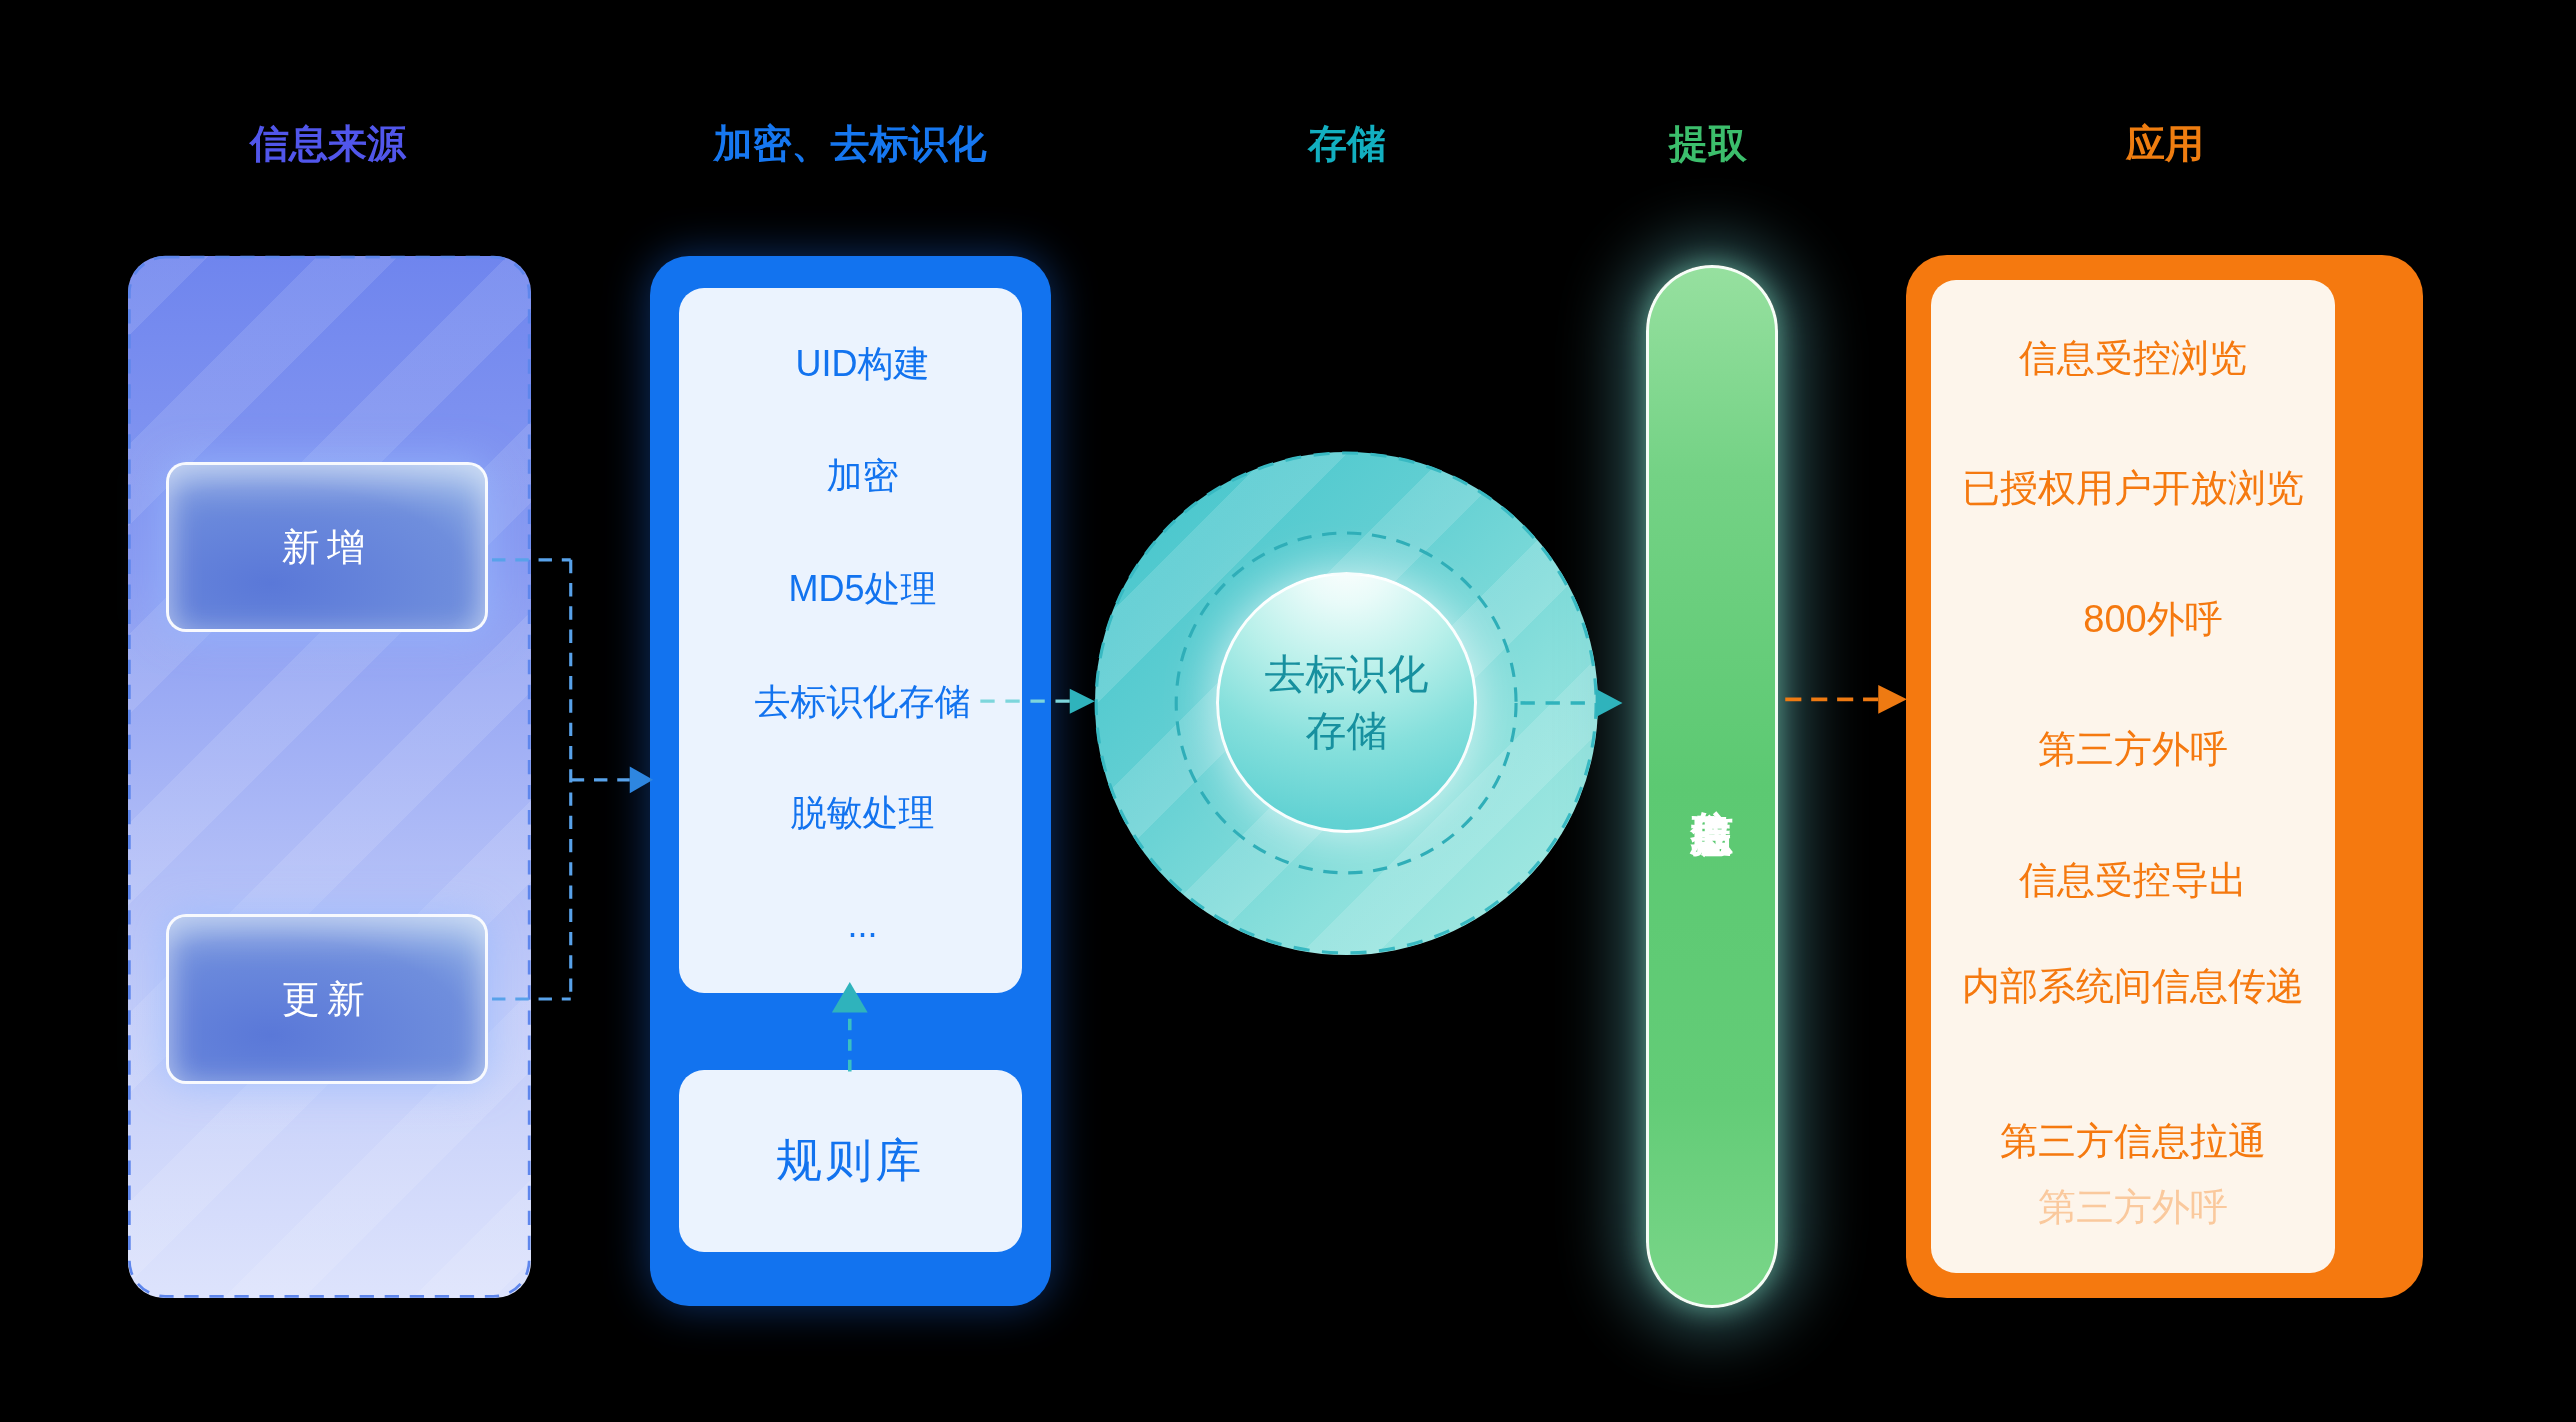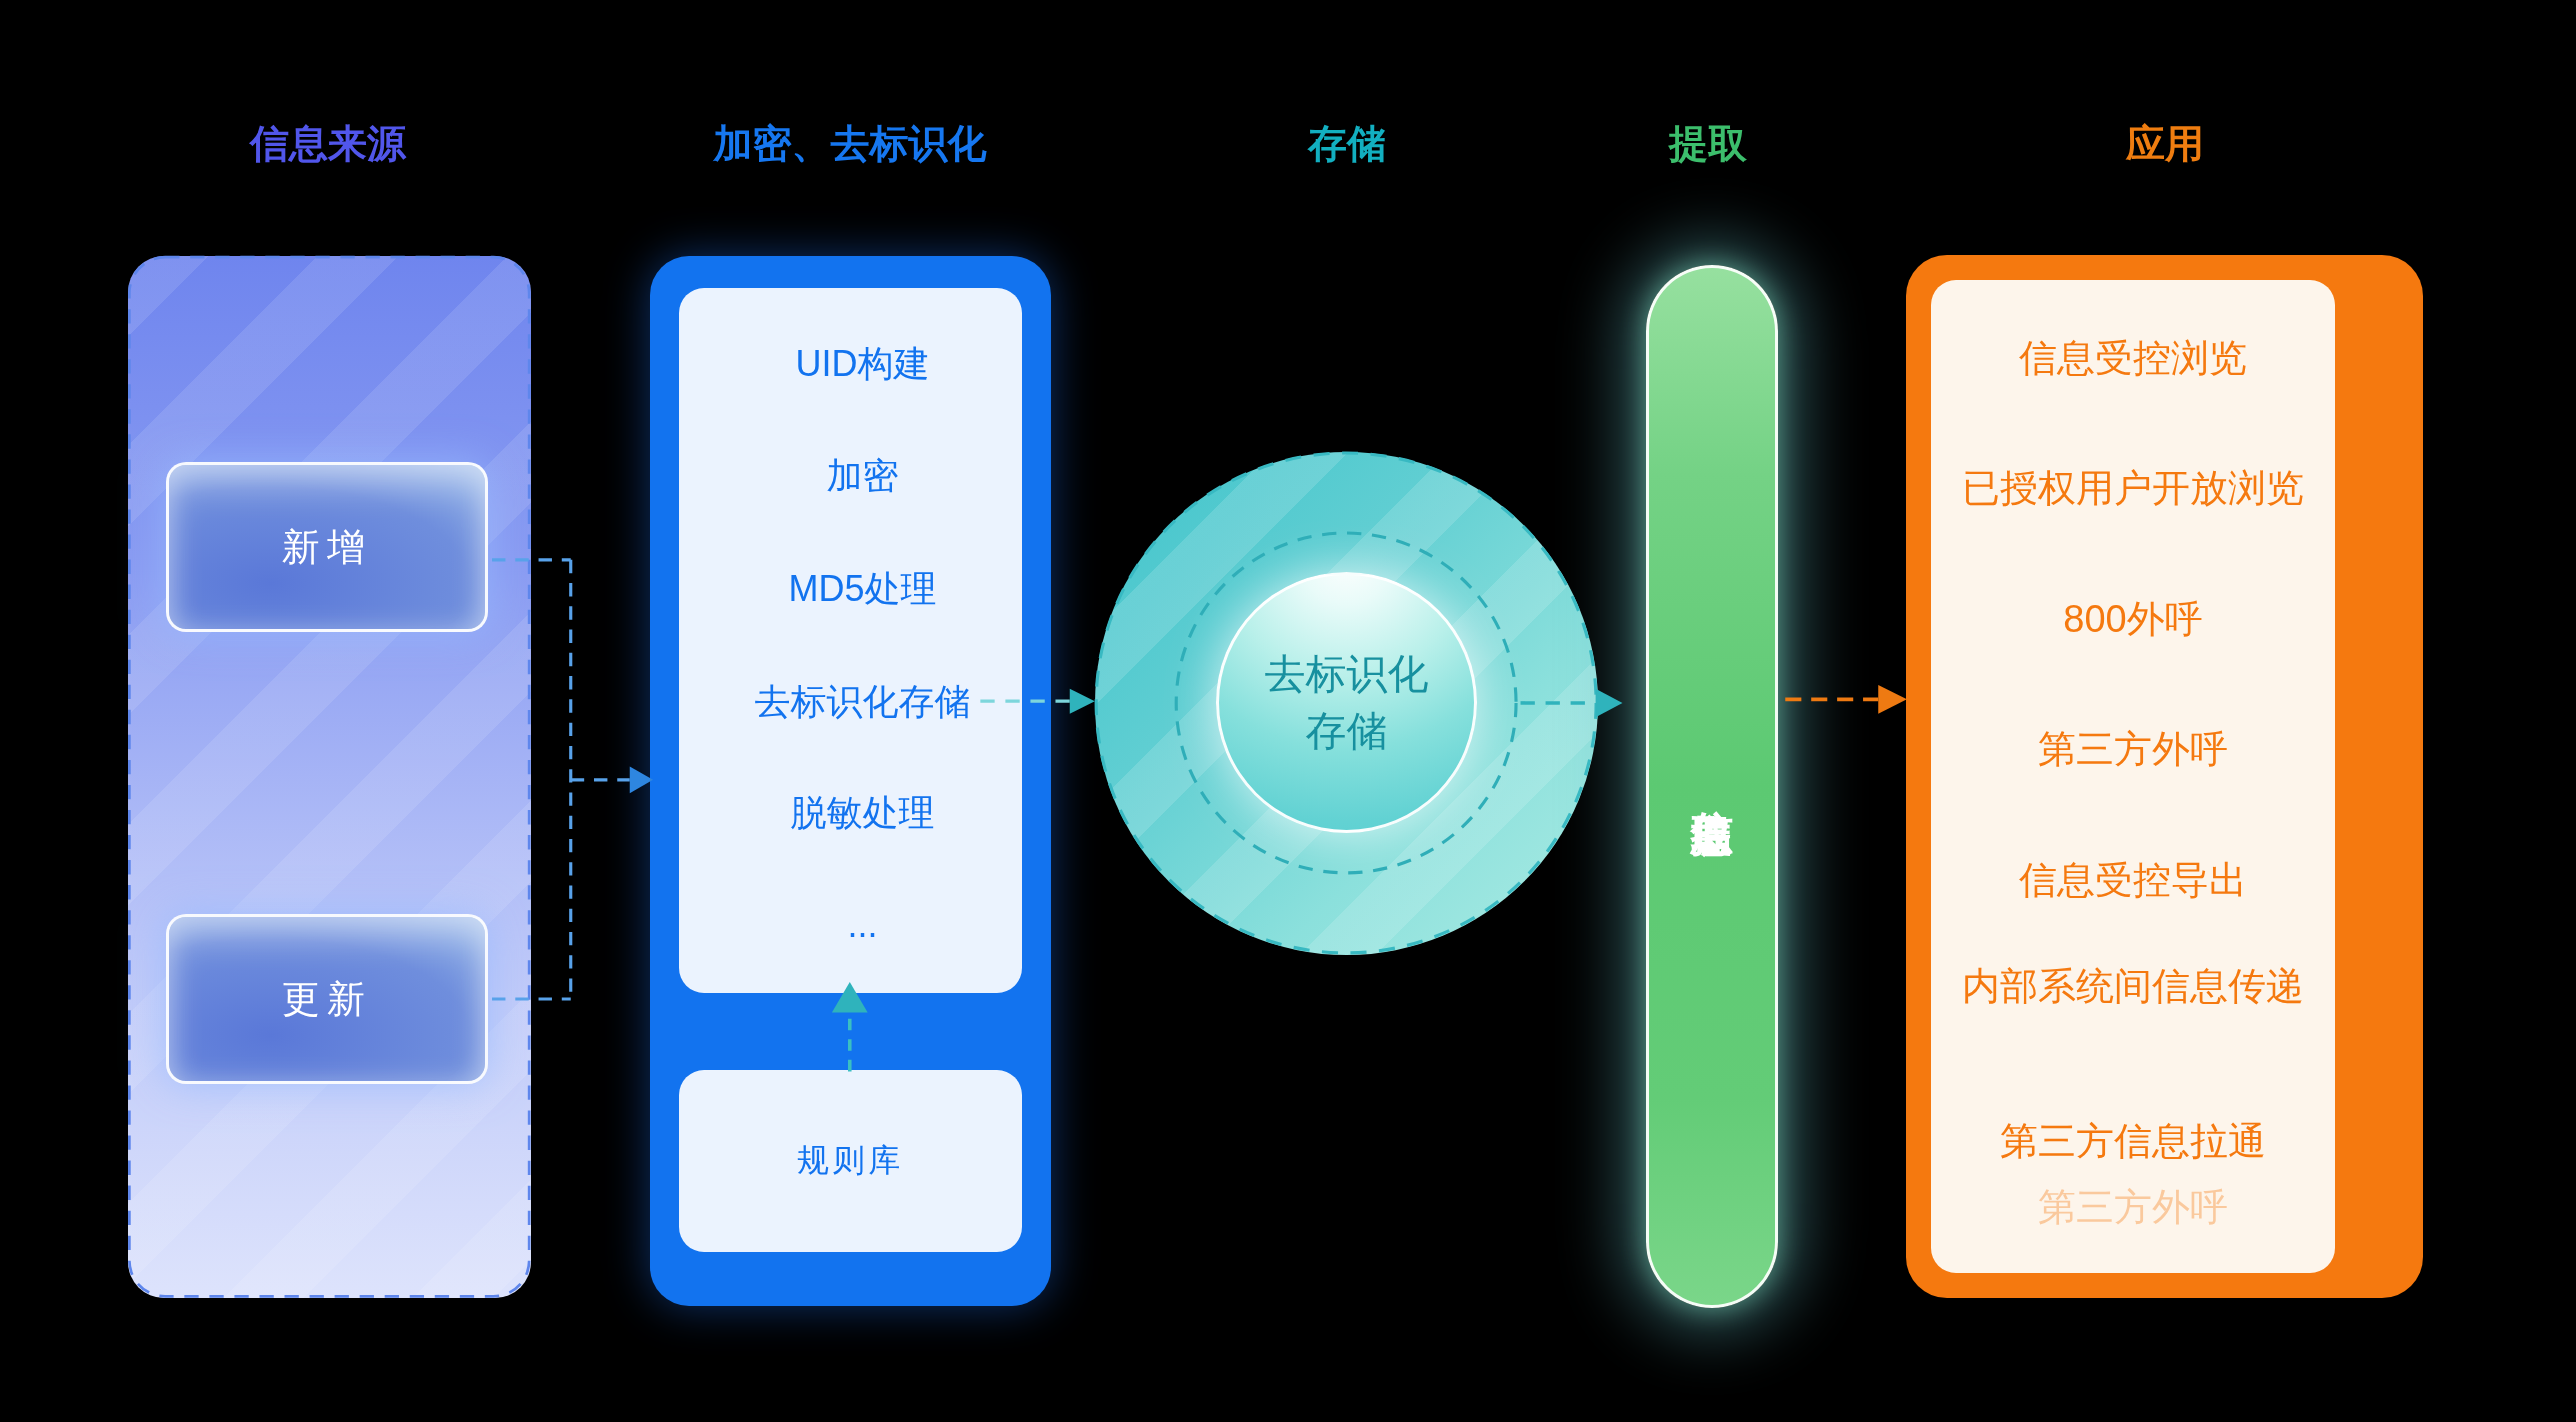--- a/index.html
+++ b/index.html
@@ -31,21 +31,21 @@
   #btn-update { top:658px; }
 
   #process-panel { position:absolute; left:650px; top:256px; width:401px; height:1050px;
     background:#1273EF; border-radius:39px; box-shadow:0 0 45px rgba(30,110,235,0.45); }
   #process-list { position:absolute; left:29px; top:32px; width:343px; height:705px;
     background:#EBF3FE; border-radius:25px; }
   .p-item { position:absolute; width:100%; text-align:center; font-size:36px; color:#1273EF;
     font-weight:500; height:45px; line-height:45px;margin-left:12px; }
   #rule-box { position:absolute; left:29px; top:814px; width:343px; height:182px; background:#EBF3FE;
     border-radius:25px; display:flex; align-items:center; justify-content:center;
-    font-size:32px; color:#1273EF; font-weight:500; letter-spacing:3.6px; }
+    font-size:46px; color:#1273EF; font-weight:500; letter-spacing:3.6px; }
 
   #circle-outer { position:absolute; left:1095px; top:452px; width:503px; height:503px; border-radius:50%;
     background:
       repeating-linear-gradient(135deg, rgba(255,255,255,0.14) 0 54px, rgba(255,255,255,0) 54px 125px),
       linear-gradient(135deg,#41C4CB 0%,#5FCED2 35%,#8BE0DC 68%,#ABEBE3 100%); }
   #circle-inner { position:absolute; left:1216px; top:572px; width:261px; height:261px; border-radius:50%;
     border:3.6px solid rgba(255,255,255,0.95);
     background: radial-gradient(circle at 50% -8%, #ffffff 0%, #e9fbf9 16%, #b9f0ea 40%, #86e0dc 64%, #62d2d3 88%, #5acfd1 100%);
     box-shadow:0 0 49px rgba(255,255,255,0.7);
     display:flex; flex-direction:column; align-items:center; justify-content:center;
@@ -58,21 +58,21 @@
   #extract-label { position:absolute; left:50%; top:513px; transform:translate(-50%,-50%);
     writing-mode:vertical-rl; text-orientation:upright; letter-spacing:1.8px;
     color:#fff; font-size:42px; font-weight:bold; white-space:nowrap; }
 
   #apply-panel { position:absolute; left:1906px; top:255px; width:517px; height:1043px;
     background:#F5790F; border-radius:41px; }
   #apply-inner { position:absolute; left:25px; top:25px; width:404px; height:993px;
     background:#FDF5EB; border-radius:25px; overflow:hidden; }
   .a-item { position:absolute; width:100%; text-align:center; font-size:38px; color:#F5790F;
     font-weight:500; height:47px; line-height:47px; }
-  #a0 { top:55px; }  #a1 { top:185px; } #a2 { top:316px; } #a3 { top:446px; }
+  #a0 { top:55px; }  #a1 { top:185px; } #a2 { top:316px;margin-left:20px; } #a3 { top:446px; }
   #a4 { top:577px; } #a5 { top:683px; } #a6 { top:838px; }
   #a7 { top:904px; opacity:0.35; }
 
   #pi0 { top:53px; }  #pi1 { top:165px; } #pi2 { top:278px; } #pi3 { top:391px; }
   #pi4 { top:502px; } #pi5 { top:614px; }
 
   #overlay { position:absolute; left:0; top:0; width:2576px; height:1422px; pointer-events:none; }
 </style>
 </head>
 <body>

